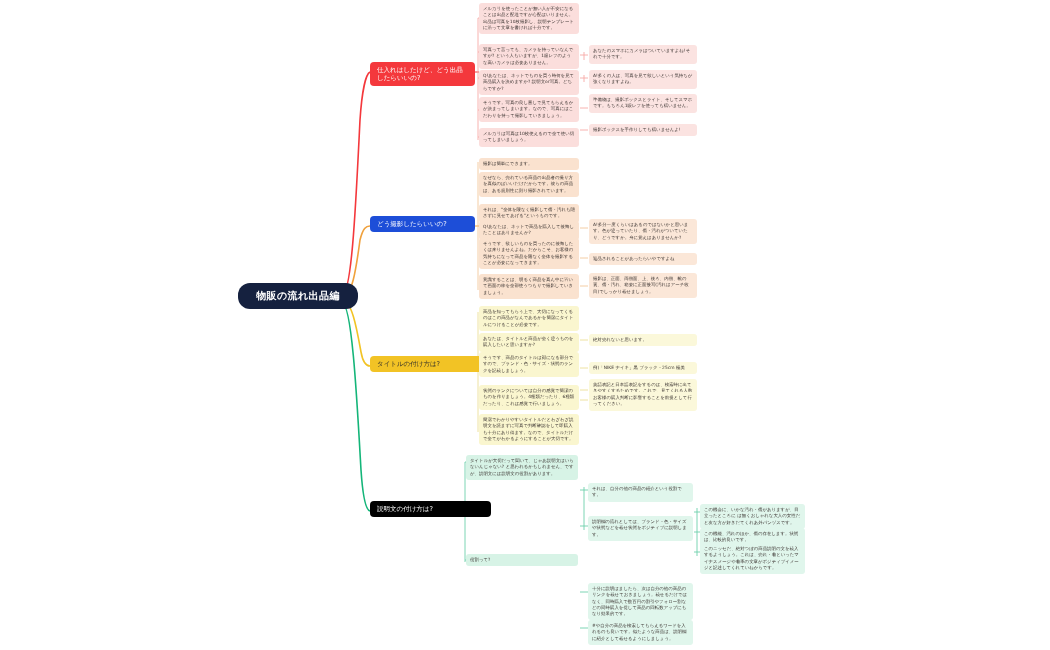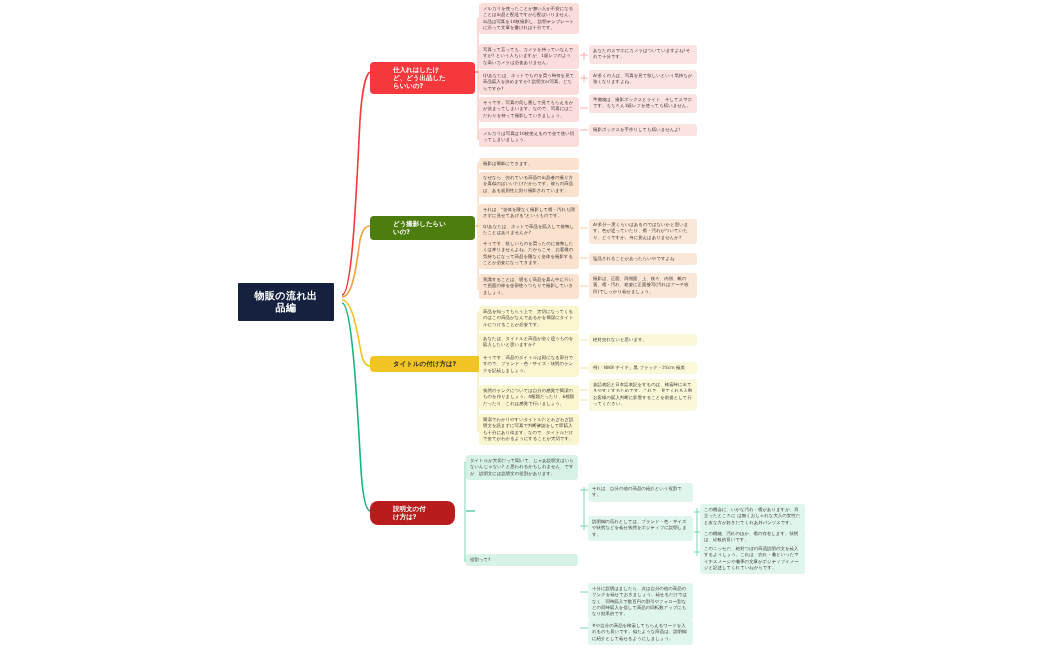--- a/index.html
+++ b/index.html
@@ -9,41 +9,41 @@
     font-family:"DejaVu Sans","Liberation Sans",sans-serif;
     overflow:hidden;
   }
   #canvas{position:relative;width:1050px;height:650px;}
   svg#wires{position:absolute;left:0;top:0;width:1050px;height:650px;pointer-events:none;}
 
   .node{position:absolute;box-sizing:border-box;}
 
   
   .root{
-    left:238px;top:283px;width:96px;
+    left:238px;top:283px;width:120px;
     background:#15213f;color:#ffffff;
-    border-radius:1px;
+    border-radius:12px;
     padding:7px 12px;
     font-size:10px;font-weight:bold;
     text-align:center;letter-spacing:.4px;
     line-height:1.2;
   }
 
   
   .branch{
     border-radius:4px;
-    padding:4px 23px;
-    font-size:6.5px;font-weight:bold;
+    padding:4px 7px;
+    font-size:6.5px;font-weight:normal;
     line-height:1.25;
     color:#ffffff;
   }
   .branch.b1{left:370px;top:62px;width:105px;background:#f4383c;}
-  .branch.b2{left:370px;top:216px;width:105px;background:#4d7c0f;}
+  .branch.b2{left:370px;top:216px;width:105px;background:#1d4ed8;}
   .branch.b3{left:370px;top:356px;width:127px;background:#f2c325;color:#33302a;}
-  .branch.b4{left:370px;top:501px;width:85px;background:#b91c1c;border-radius:8px;}
+  .branch.b4{left:370px;top:501px;width:121px;background:#000000;}
 
   
   .leaf{
     border-radius:3px;
     padding:3px 4px;
     font-size:4.4px;
     line-height:1.42;
     letter-spacing:.05px;
     color:#3a3330;
   }

